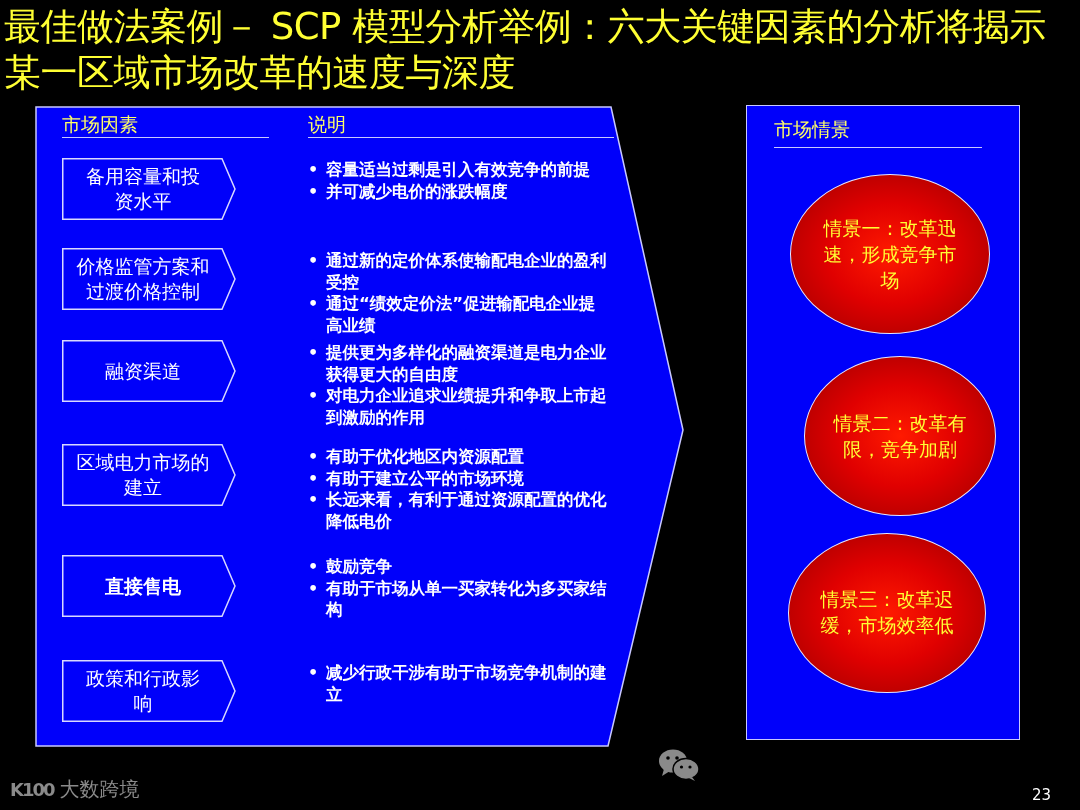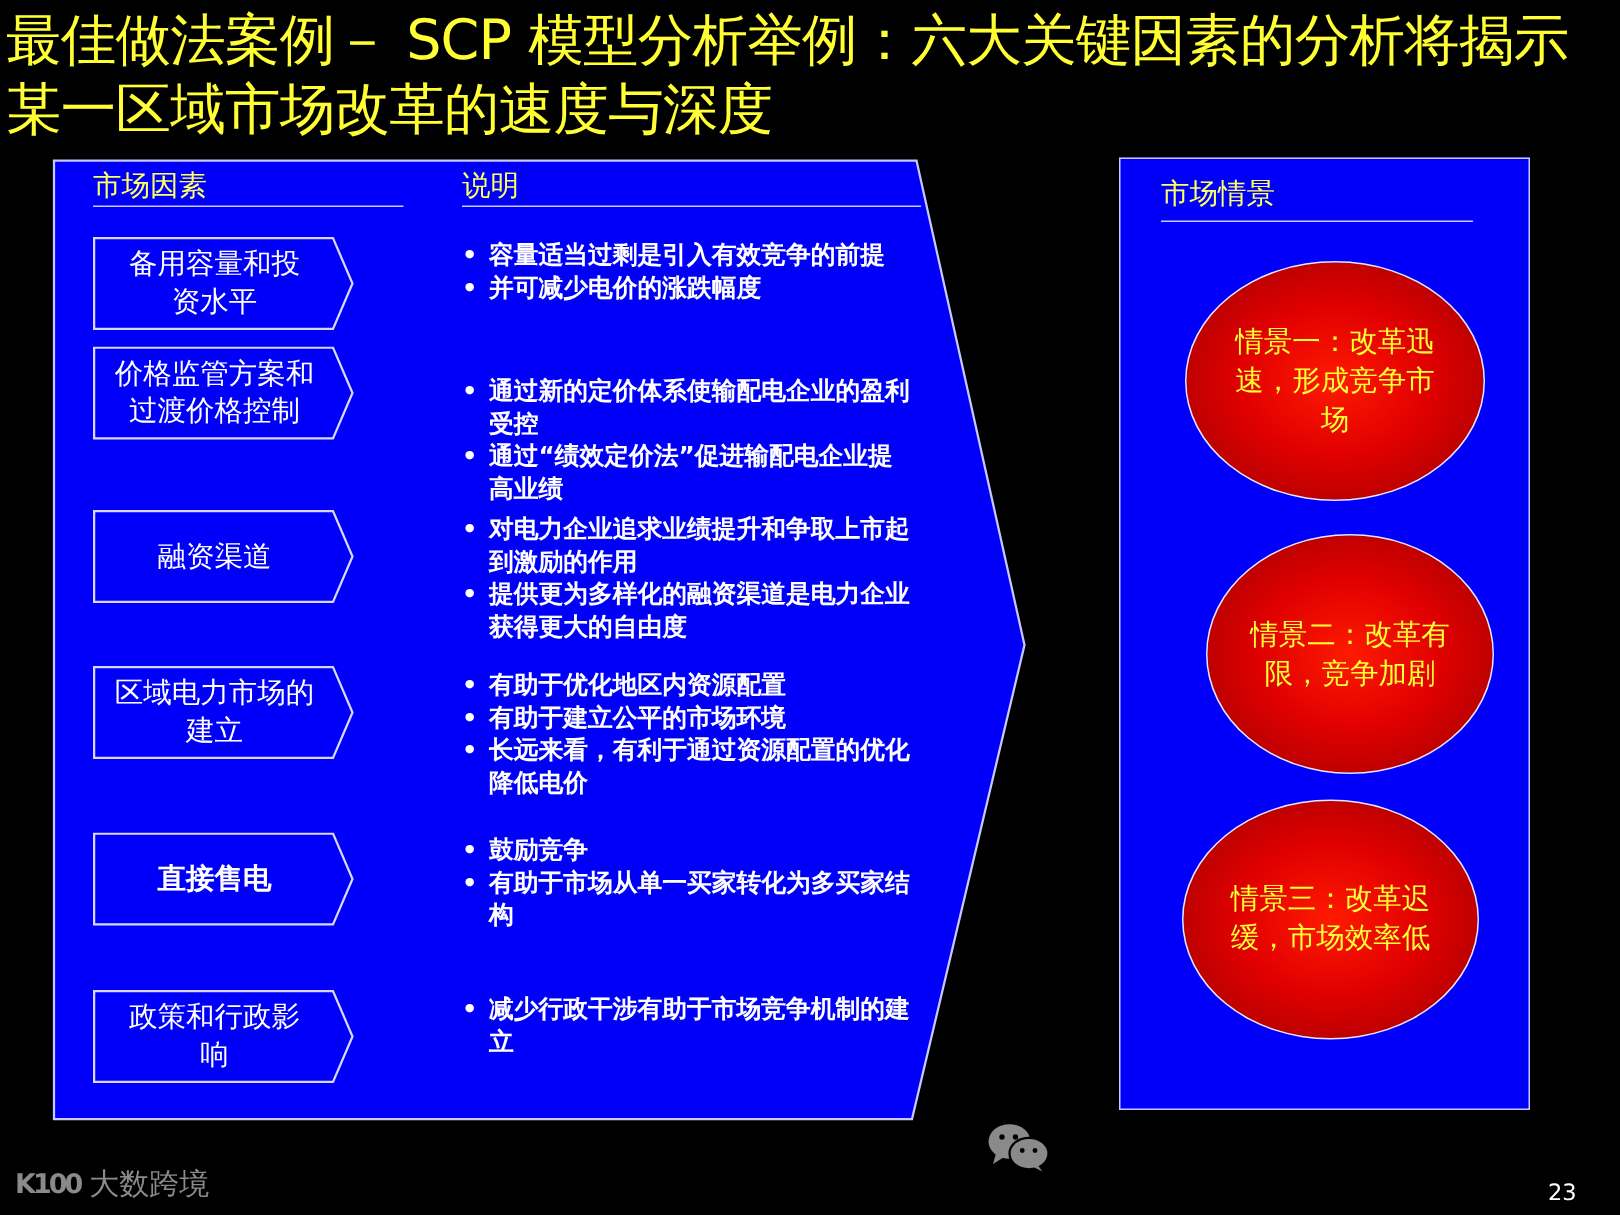--- a/index.html
+++ b/index.html
@@ -77,21 +77,21 @@
 <div class="hdr-line" style="left:62px; top:137px; width:207px;"></div>
 <div class="hdr" style="left:308px; top:112px;">说明</div>
 <div class="hdr-line" style="left:308px; top:137px; width:306px;"></div>
 
 <div class="factor" style="top:158px;">
   <svg width="175" height="64">
       <polygon points="0.75,0.75 160,0.75 173,31 160,61.25 0.75,61.25" fill="none" stroke="#d8d8ff" stroke-width="1.5"></polygon>
     </svg>
   <div class="factor-label" style="padding:0 22px; box-sizing:border-box;">备用容量和投资水平</div>
 </div>
-<div class="factor" style="top:231px;text-decoration:underline;">
+<div class="factor" style="top:248px;text-decoration:underline;">
   <svg width="175" height="64">
       <polygon points="0.75,0.75 160,0.75 173,31 160,61.25 0.75,61.25" fill="none" stroke="#d8d8ff" stroke-width="1.5"></polygon>
     </svg>
   <div class="factor-label" style="padding:0 6px; box-sizing:border-box;">价格监管方案和过渡价格控制</div>
 </div>
 <div class="factor" style="top:340px;">
   <svg width="175" height="64">
       <polygon points="0.75,0.75 160,0.75 173,31 160,61.25 0.75,61.25" fill="none" stroke="#d8d8ff" stroke-width="1.5"></polygon>
     </svg>
   <div class="factor-label">融资渠道</div>
@@ -117,22 +117,22 @@
 
 <div class="desc" style="top:159px;">
   <div class="bullet">容量适当过剩是引入有效竞争的前提</div>
   <div class="bullet">并可减少电价的涨跌幅度</div>
 </div>
 <div class="desc" style="top:250px;">
   <div class="bullet">通过新的定价体系使输配电企业的盈利受控</div>
   <div class="bullet">通过“绩效定价法”促进输配电企业提高业绩</div>
 </div>
 <div class="desc" style="top:342px;">
+  <div class="bullet">提供更为多样化的融资渠道是电力企业获得更大的自由度</div>
   <div class="bullet">对电力企业追求业绩提升和争取上市起到激励的作用</div>
-  <div class="bullet">提供更为多样化的融资渠道是电力企业获得更大的自由度</div>
 </div>
 <div class="desc" style="top:446px;">
   <div class="bullet">有助于优化地区内资源配置</div>
   <div class="bullet">有助于建立公平的市场环境</div>
   <div class="bullet">长远来看，有利于通过资源配置的优化降低电价</div>
 </div>
 <div class="desc" style="top:556px;">
   <div class="bullet">鼓励竞争</div>
   <div class="bullet">有助于市场从单一买家转化为多买家结构</div>
 </div>

